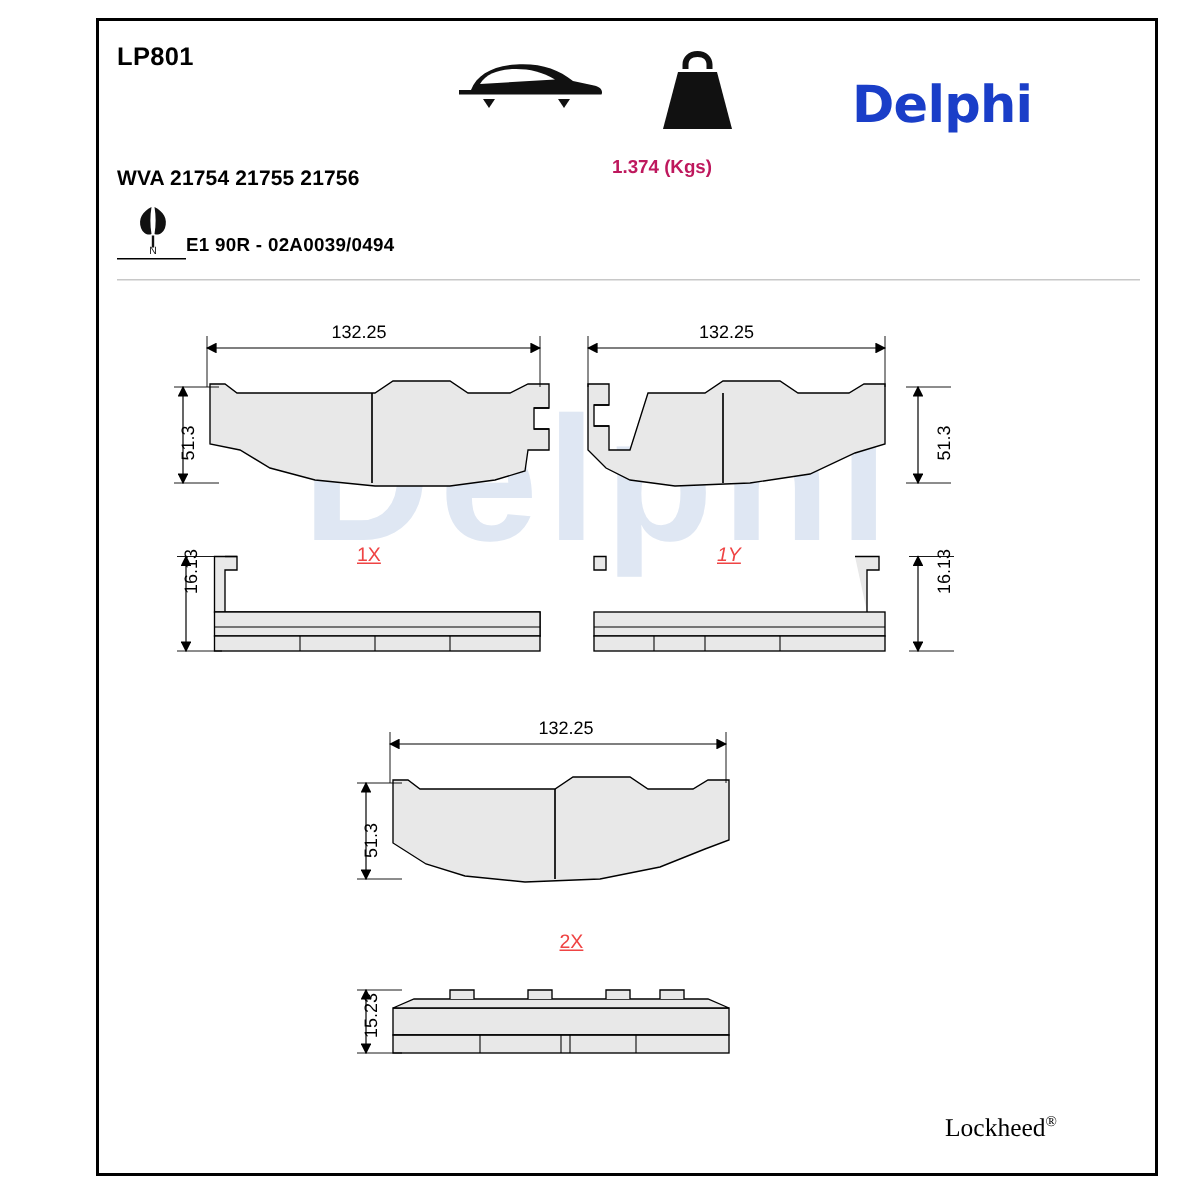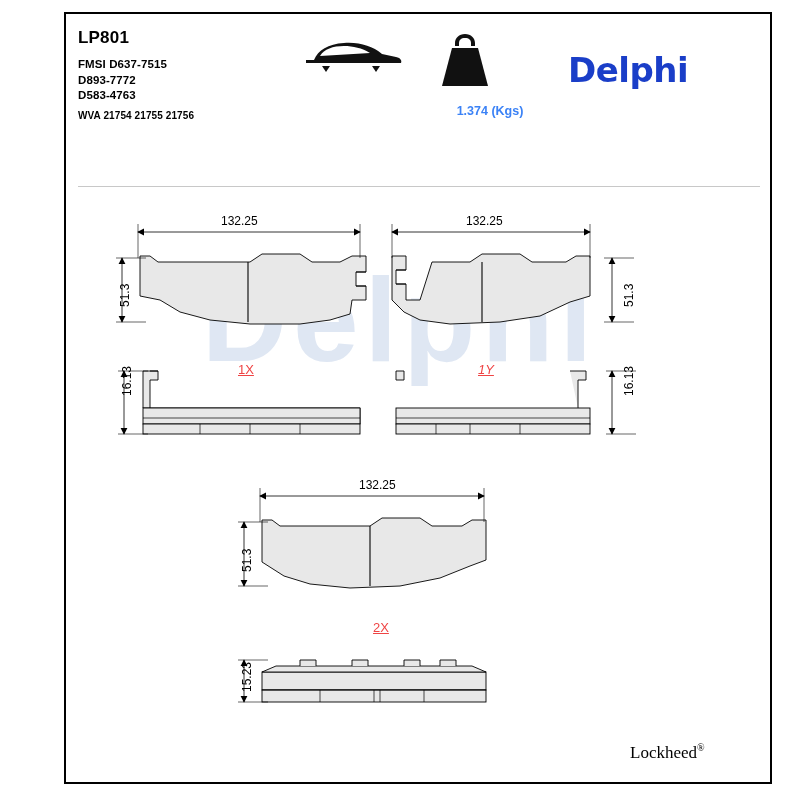--- a/index.html
+++ b/index.html
@@ -69,21 +69,21 @@
     font-size: 11.5px;
     font-weight: bold;
     color: #000;
     line-height: 15.6px;
     letter-spacing: 0.1px;
   }
   .wva-line {
     position: absolute;
     left: 78px;
     top: 110px;
-    font-size: 10px;
+    font-size: 14px;
     font-weight: bold;
     color: #000;
     letter-spacing: 0.1px;
   }
   .eco-row {
     position: absolute;
     left: 78px;
     top: 136px;
     width: 320px;
     height: 40px;
@@ -121,27 +121,26 @@
   }
   .weight-icon {
     position: absolute;
     left: 432px;
     top: 30px;
     width: 66px;
     height: 60px;
   }
   .weight-text {
     position: absolute;
-    left: 432px;
+    left: 408px;
     top: 104px;
     width: 116px;
-    text-align: center;
     font-size: 12.5px;
     font-weight: bold;
-    color: #3b82f6;
+    color: #be185d;
   }
   .brand-logo {
     position: absolute;
     left: 568px;
     top: 50px;
     font-size: 34px;
     font-weight: bold;
     color: #1a3ec8;
     letter-spacing: -0.5px;
     font-family: "DejaVu Sans", sans-serif;
@@ -192,28 +191,33 @@
 <div id="sheet">
 
   <div class="watermark">Delphi</div>
 
   <div class="frame"></div>
 
   <div class="layer">
 
     <div class="part-code">LP801</div>
 
-    <div class="ref-lines">
-      <div>FMSI D637-7515</div>
-      <div>D893-7772</div>
-      <div>D583-4763</div>
+
+    <div class="wva-line">WVA 21754 21755 21756</div>
+
+    <div class="eco-row">
+      <svg class="eco-leaf" viewBox="0 0 36 34">
+        <path d="M17 2 C11 5 8 10 10 16 C11.5 20 15 21 17 20 C16 14 16 8 17 2 Z" fill="#111"></path>
+        <path d="M19 2 C25 5 28 10 26 16 C24.5 20 21 21 19 20 C20 14 20 8 19 2 Z" fill="#111"></path>
+        <path d="M17.2 21 L17.2 29 L18.8 29 L18.8 21 Z" fill="#111"></path>
+        <text x="18" y="33" font-size="7" text-anchor="middle" fill="#111" font-family="Liberation Sans, sans-serif">N</text>
+      </svg>
+      <div class="eco-underline"></div>
+      <div class="eco-code">E1 90R - 02A0039/0494</div>
     </div>
-
-    <div class="wva-line">WVA 21754 21755 21756</div>
-
 
     <svg class="car-icon" viewBox="0 0 106 40">
       <path d="M6 24 L14 24 C18 14 28 8 44 7 C60 6 72 10 82 18 L96 21 C101 22 102 25 101 27 L96 27 L90 27 L26 27 L12 27 L6 27 Z" fill="#111"></path>
       <path d="M20 20 C24 13 33 10 44 10 C53 10 62 12 70 17 Z" fill="#fff"></path>
       <polygon points="22,30 30,30 26,36" fill="#111"></polygon>
       <polygon points="72,30 80,30 76,36" fill="#111"></polygon>
     </svg>
 
     <svg class="weight-icon" viewBox="0 0 66 60">
       <path d="M33 4 C27 4 23 8 23 13 L23 16 L27 16 L27 13 C27 10 29 8 33 8 C37 8 39 10 39 13 L39 16 L43 16 L43 13 C43 8 39 4 33 4 Z" fill="#111"></path>

